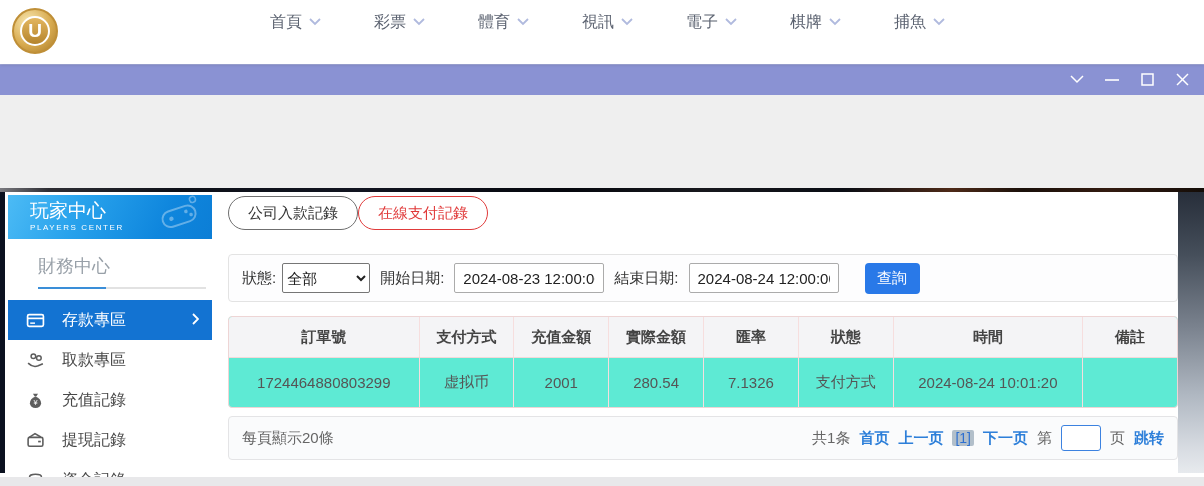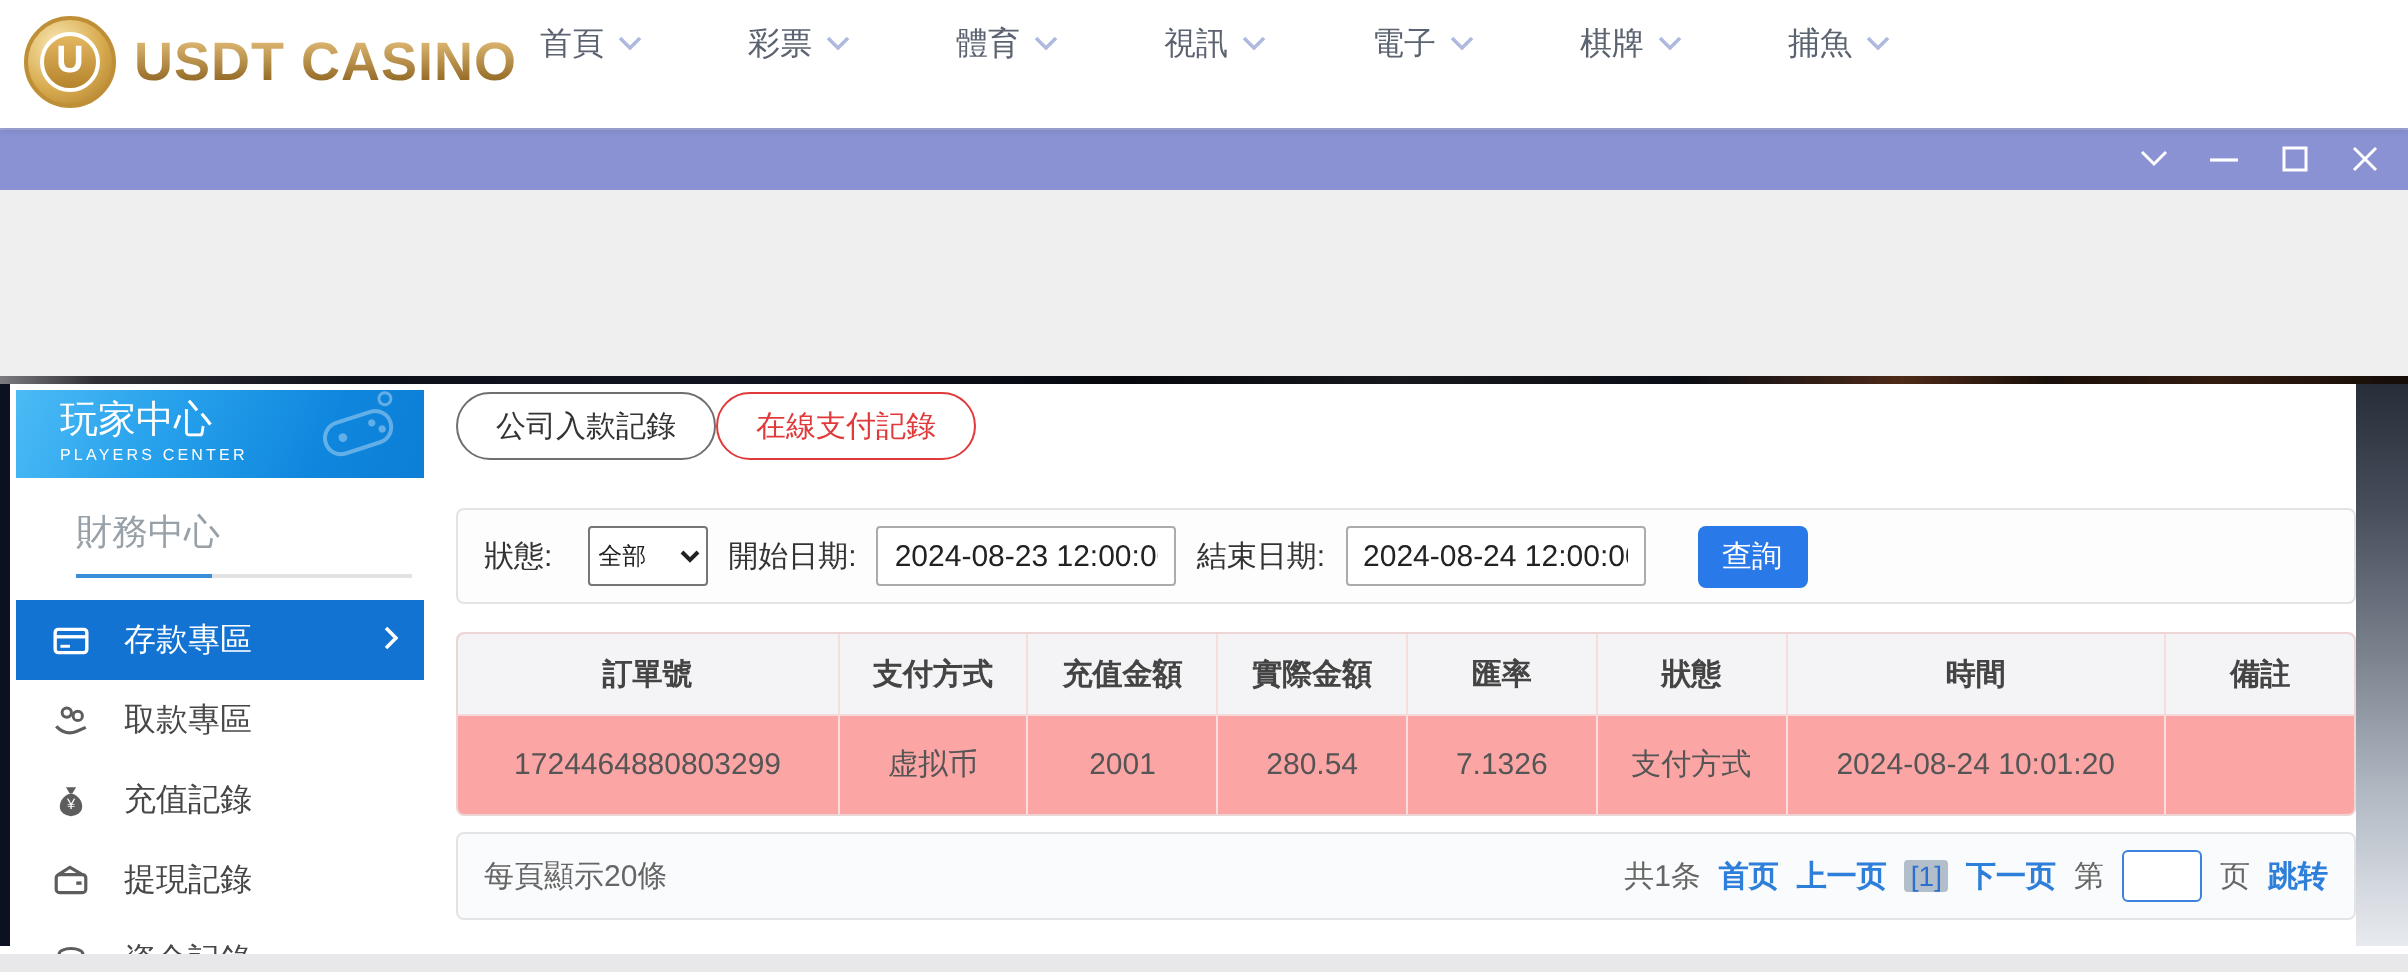--- a/index.html
+++ b/index.html
@@ -62,27 +62,27 @@
   .sb-item .sb-arrow{position:absolute;right:13px;top:13px;display:none;}
   .sb-item.active .sb-arrow{display:block;}
   
   .content{position:absolute;left:228px;top:4px;width:950px;}
   .tabs{display:flex;gap:0;}
   .tab{height:34px;padding:0 19px;border-radius:17px;border:1px solid #6f6f6f;background:#fff;
     display:flex;align-items:center;font-size:15px;color:#333;cursor:pointer;box-sizing:border-box;}
   .tab.active{border-color:#e03a3a;color:#e03a3a;}
   .filter-panel{margin-top:24px;height:48px;border:1px solid #e3e3e3;border-radius:4px;background:#fdfdfe;
     display:flex;align-items:center;padding:0 13px;box-sizing:border-box;gap:6px;font-size:15px;color:#333;}
-  .status-select{width:60px;height:30px;border:1px solid #767676;border-radius:2px;font-size:12px;
-    background:#fff;color:#222;margin-right:4px;margin-left:12px;}
+  .status-select{width:88px;height:30px;border:1px solid #767676;border-radius:2px;font-size:15px;
+    background:#fff;color:#222;margin-right:4px;}
   .date-input{width:150px;height:30px;border:1px solid #ababab;border-radius:2px;font-size:15px;
     padding:0 8px;color:#222;box-sizing:border-box;margin:0 4px;}
   .search-btn{margin-left:16px;width:55px;height:31px;background:#2979e8;color:#fff;border:none;
     border-radius:4px;font-size:15px;cursor:pointer;font-family:Liberation Sans, sans-serif;}
-  .table-panel{margin-top:14px;border:1px solid #eed5d5;border-radius:4px;overflow:hidden;background:#fca5a5;}
+  .table-panel{margin-top:14px;border:1px solid #eed5d5;border-radius:4px;overflow:hidden;background:#5eead4;}
   .t-row{display:grid;grid-template-columns:20% 10% 10% 10% 10% 10% 20% 10%;}
   .t-head{background:#f4f4f6;height:40px;border-bottom:1px solid #f3d9d9;}
   .t-head .t-cell{font-weight:bold;color:#444;font-size:15px;}
   .t-body{height:49px;}
   .t-body .t-cell{color:#555;font-size:15px;}
   .t-cell{display:flex;align-items:center;justify-content:center;border-left:1px solid #f6dede;overflow:hidden;}
   .t-row .t-cell:first-child{border-left:none;}
   .pager-panel{margin-top:8px;height:44px;border:1px solid #e4e4e6;border-radius:4px;background:#fafbfc;
     display:flex;align-items:center;justify-content:space-between;padding:0 13px;box-sizing:border-box;
     font-size:15px;color:#666;}
@@ -92,21 +92,20 @@
   .jump-input{width:40px;height:26px;border:1px solid #3c82e0;border-radius:3px;box-sizing:border-box;}
 </style>
 </head>
 <body>
 
 <div class="topnav">
   <div class="logo">
     <div class="coin">
       <div class="coin-inner">U</div>
     </div>
-    <div class="logo-text">USDT CASINO</div>
   </div>
   <div class="nav-menu">
     <div class="nav-item">
       <span>首頁</span>
       <svg width="12" height="8" viewBox="0 0 12 8">
           <polyline points="1,1 6,6 11,1" fill="none" stroke="#b0bade" stroke-width="1.8"></polyline>
         </svg>
     </div>
     <div class="nav-item">
       <span>彩票</span>

